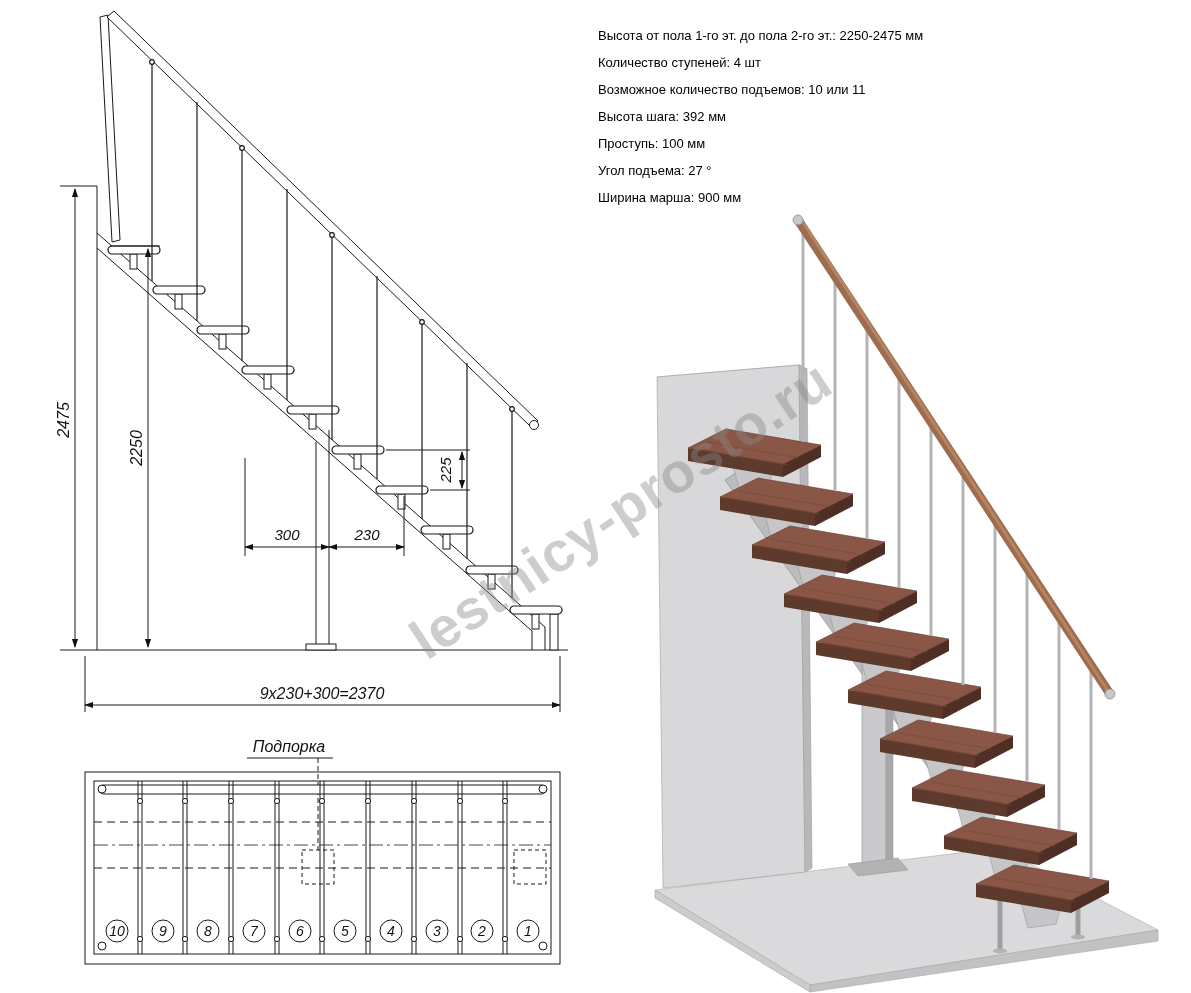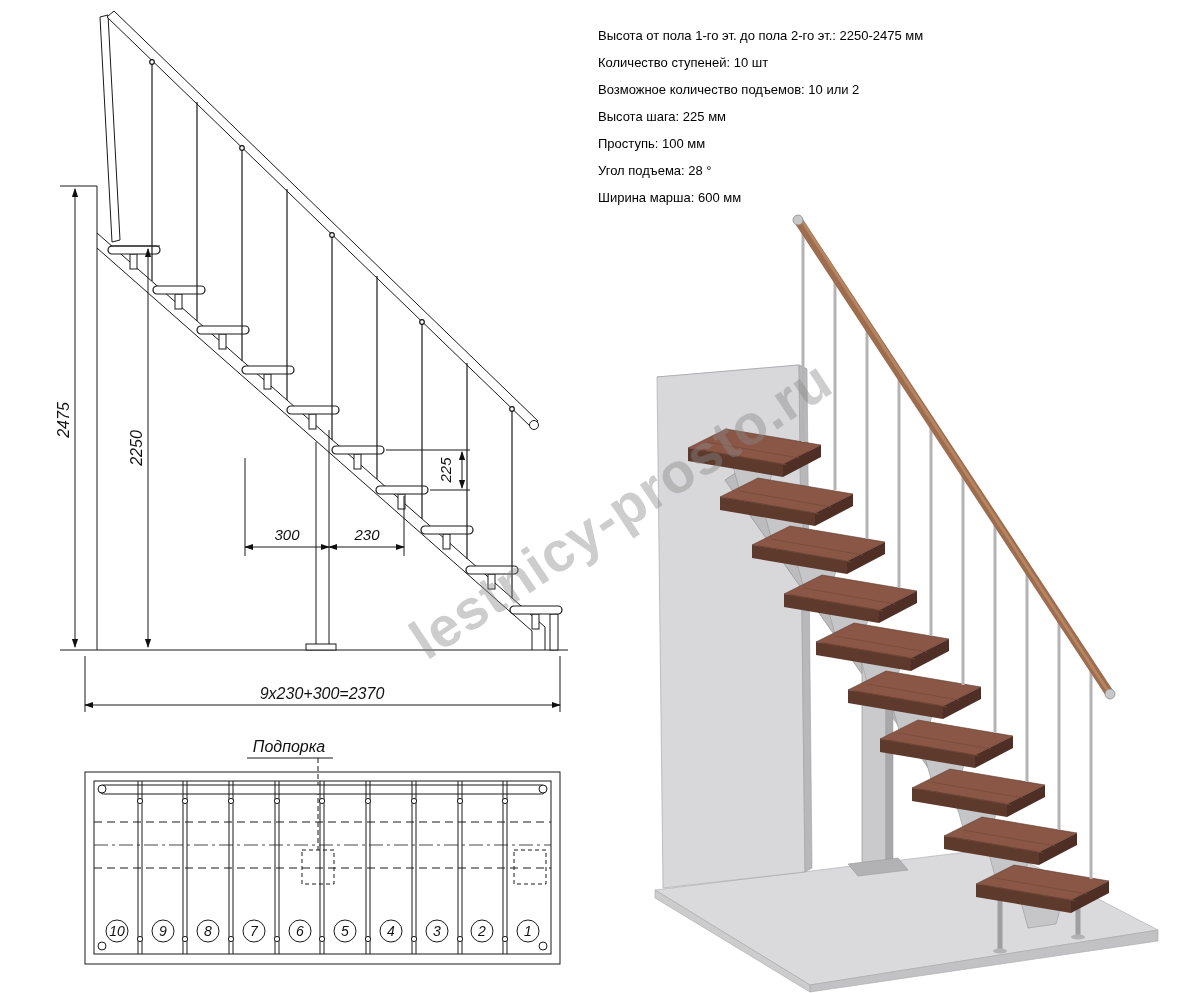--- a/index.html
+++ b/index.html
@@ -305,23 +305,23 @@
       <line x1="798" y1="220" x2="1110" y2="694" stroke="#9e6c4e" stroke-width="9" stroke-linecap="round"></line>
       <line x1="800" y1="218" x2="1108" y2="691" stroke="#b58562" stroke-width="3" stroke-linecap="round"></line>
       <circle cx="798" cy="220" r="5" fill="#c8c8ca" stroke="#8e8e90" stroke-width="0.8"></circle>
       <circle cx="1110" cy="694" r="5" fill="#c8c8ca" stroke="#8e8e90" stroke-width="0.8"></circle>
     </g>
   </g>
 </svg>
 
 <div id="specs">
   <div class="spec-line">Высота от пола 1-го эт. до пола 2-го эт.: 2250-2475 мм</div>
-  <div class="spec-line">Количество ступеней: 10 шт</div>
-  <div class="spec-line">Возможное количество подъемов: 10 или 2</div>
-  <div class="spec-line">Высота шага: 225 мм</div>
+  <div class="spec-line">Количество ступеней: 4 шт</div>
+  <div class="spec-line">Возможное количество подъемов: 10 или 11</div>
+  <div class="spec-line">Высота шага: 392 мм</div>
   <div class="spec-line">Проступь: 100 мм</div>
-  <div class="spec-line">Угол подъема: 28 °</div>
-  <div class="spec-line">Ширина марша: 600 мм</div>
+  <div class="spec-line">Угол подъема: 27 °</div>
+  <div class="spec-line">Ширина марша: 900 мм</div>
 </div>
 
 <div id="watermark">lestnicy-prosto.ru</div>
 
 </div>
 
 </body></html>

